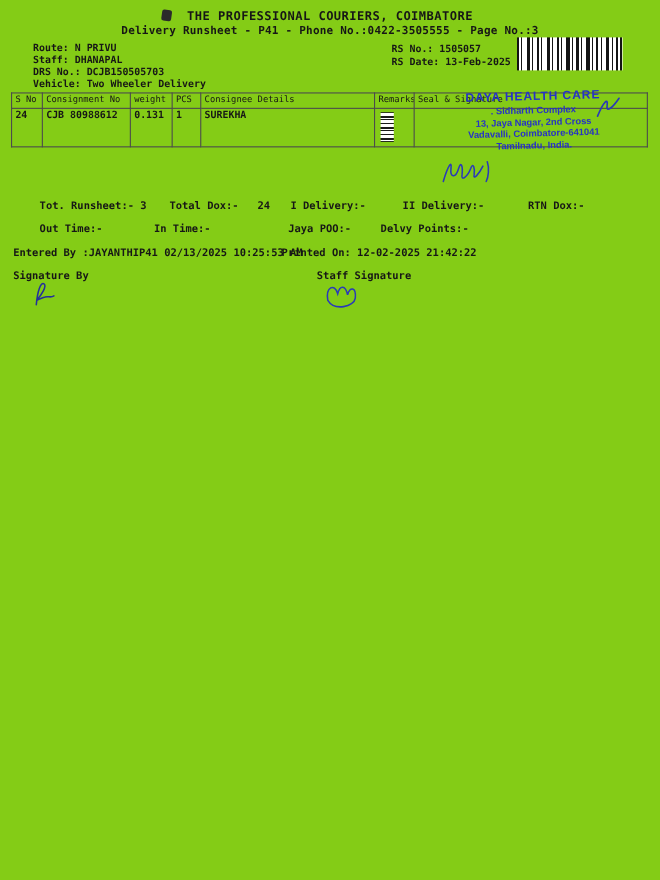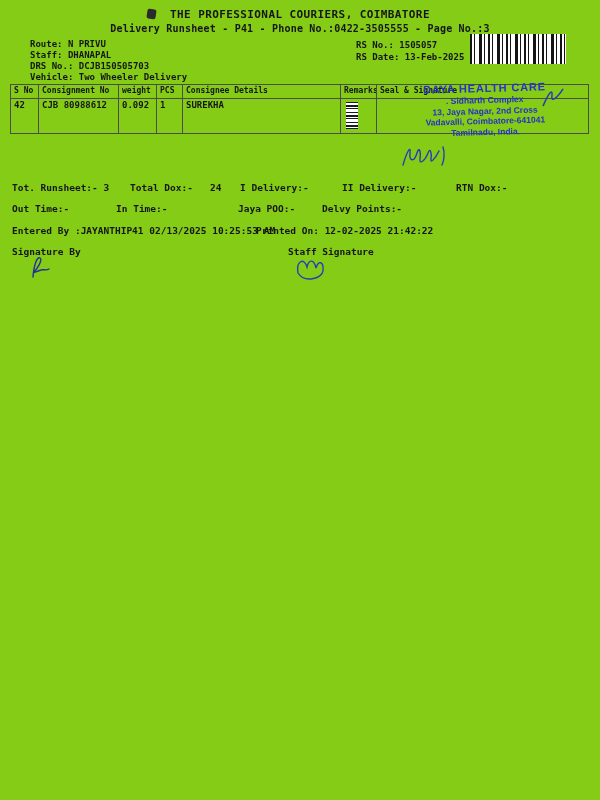--- a/index.html
+++ b/index.html
@@ -13,38 +13,38 @@
   .subtitle{top:23px;left:0;width:100%;text-align:center;font-size:10px;font-weight:700;letter-spacing:.2px;}
   .smudge{left:147px;top:9px;width:9px;height:10px;background:#2b2b2b;transform:rotate(8deg);border-radius:2px;}
   .infoline{left:14px;font-size:9px;font-weight:700;padding-left:16px;}
   .rsline{left:356px;font-size:9px;font-weight:700;}
   .barcode{
     left:470px;top:34px;width:96px;height:30px;
     background:repeating-linear-gradient(90deg,#141414 0 2px,#fff 2px 4px,#141414 4px 5px,#fff 5px 9px,#141414 9px 12px,#fff 12px 14px,#141414 14px 15px,#fff 15px 18px);
   }
   table.grid{position:absolute;left:10px;top:84px;width:578px;border-collapse:collapse;table-layout:fixed;}
   .grid th,.grid td{border:1px solid #4c4c4c;padding:1px 3px;vertical-align:top;overflow:hidden;}
-  .grid th{font-size:8px;font-weight:700;text-align:left;height:11px;}
+  .grid th{font-size:8px;font-weight:400;text-align:left;height:11px;}
   .grid td{font-size:9px;font-weight:700;}
   tr.r1 td{height:42px;}
   tr.r2 td{height:32px;}
   .mini-barcode{
     width:12px;height:27px;margin:2px 0 0 2px;
     background:repeating-linear-gradient(180deg,#1b1b1b 0 1px,#fff 1px 3px,#1b1b1b 3px 5px,#fff 5px 6px,#1b1b1b 6px 7px,#fff 7px 10px);
   }
   .stamp{
     left:398px;top:82px;width:174px;text-align:center;transform:rotate(-1.5deg);
     color:#2633c6;z-index:5;font-family:"Liberation Sans","DejaVu Sans",sans-serif;pointer-events:none;
   }
   .stamp-name{font-size:11px;font-weight:700;letter-spacing:.8px;line-height:13px;}
   .stamp-line{font-size:8.5px;font-weight:700;line-height:10.5px;}
   .sig{z-index:6;}
   .sig path{fill:none;stroke:#2a3ab8;stroke-width:1.4;stroke-linecap:round;}
   .sig.dark path{stroke:#23309a;}
-  .sum{font-size:9.5px;font-weight:700;}
+  .sum{font-size:9.5px;font-weight:700;margin-left:24px;}
   .lbl{font-size:9.5px;font-weight:700;}
 </style>
 </head>
 <body>
 
 <div class="page">
 
   <div class="abs smudge"></div>
   <div class="abs title">THE PROFESSIONAL COURIERS, COIMBATORE</div>
   <div class="abs subtitle">Delivery Runsheet - P41 - Phone No.:0422-3505555 - Page No.:3</div>
@@ -74,23 +74,23 @@
         <th>Consignment No</th>
         <th>weight</th>
         <th>PCS</th>
         <th>Consignee Details</th>
         <th>Remarks</th>
         <th>Seal &amp; Signature</th>
       </tr>
     </thead>
     <tbody>
       <tr class="r2">
-        <td>42</td>
+        <td>24</td>
         <td>CJB 80988612</td>
-        <td>0.092</td>
+        <td>0.131</td>
         <td>1</td>
         <td>SUREKHA</td>
         <td>
             <div class="mini-barcode"></div>
           </td>
         <td></td>
       </tr>
     </tbody>
   </table>
 

